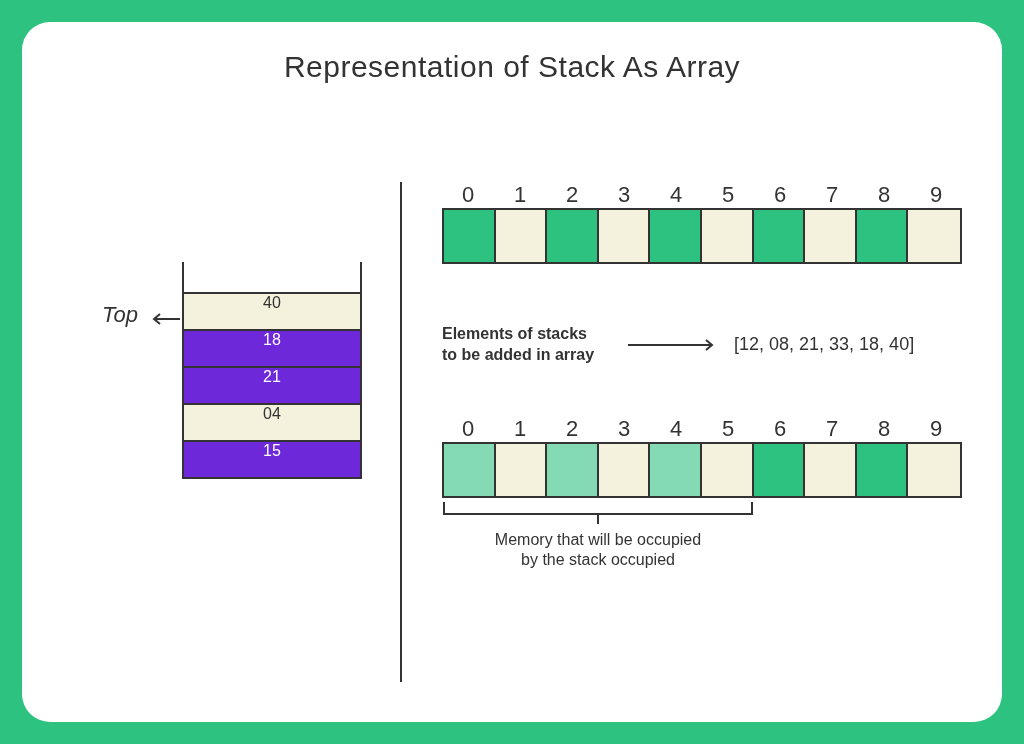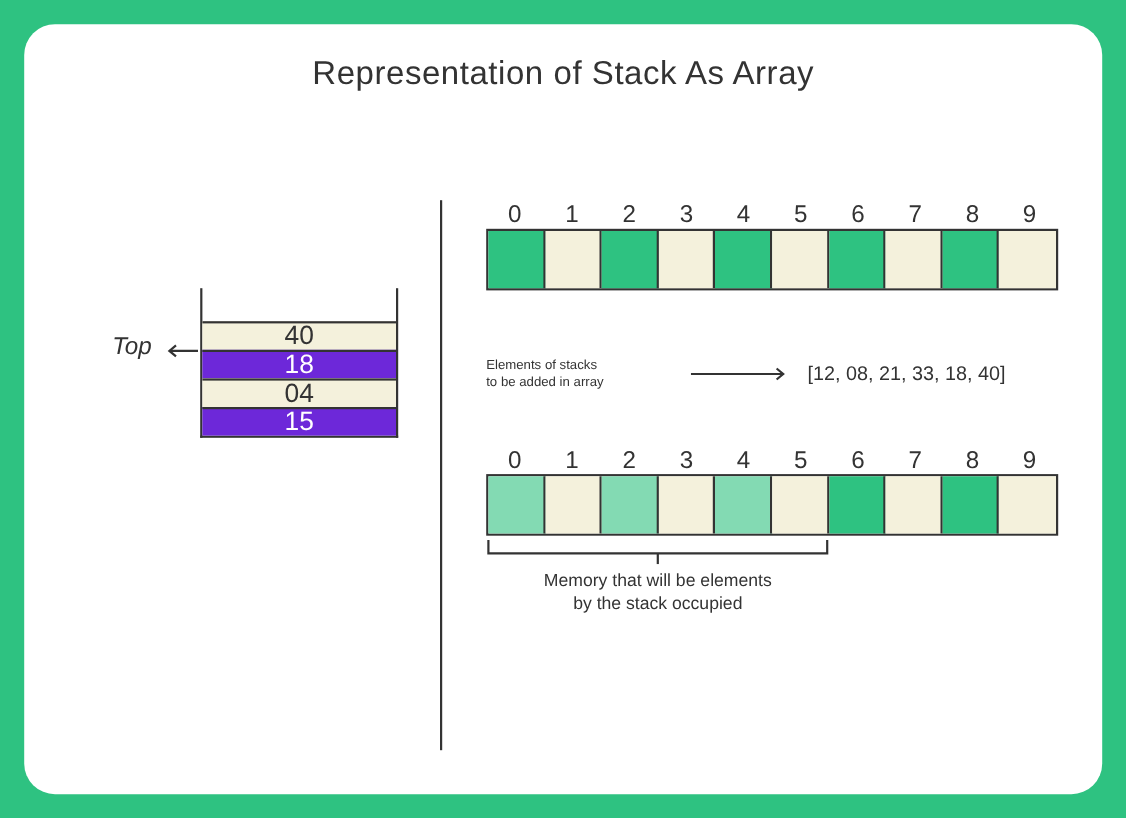--- a/index.html
+++ b/index.html
@@ -45,26 +45,26 @@
     top: 100px;
     width: 180px;
     border-left: 2px solid #333;
     border-right: 2px solid #333;
     border-bottom: 2px solid #333;
   }
   .stack-spacer {
     height: 30px;
   }
   .stack-cell {
-    height: 26px;
+    height: 37px;
     border-top: 2px solid #333;
     display: flex;
-    align-items: center;
+    align-items: flex-start;
     justify-content: center;
-    font-size: 24px;
+    font-size: 16px;
     color: #333;
   }
   .stack-cell.cream { background: #f4f1dc; }
   .stack-cell.green { background: #6d28d9; color: #fff; }
   .top-label {
     position: absolute;
     left: 40px;
     top: 140px;
     font-size: 22px;
     color: #333;
@@ -116,24 +116,25 @@
   .c-cream { background: #f4f1dc; }
   .c-lgreen { background: #83dab3; }
   .middle-row {
     display: flex;
     align-items: center;
     margin-top: 60px;
     margin-bottom: 50px;
     gap: 16px;
   }
   .mid-text {
-    font-size: 12px;
+    font-size: 16px;
     color: #333;
     line-height: 1.3;
     width: 170px;
+    font-weight: bold;
   }
   .elements-list {
     font-size: 18px;
     color: #333;
   }
   .arrow-long {
     flex-shrink: 0;
   }
   .bracket-wrap {
     position: relative;
@@ -164,20 +165,23 @@
         <line x1="30" y1="7" x2="4" y2="7" stroke="#333" stroke-width="2"></line>
         <polyline points="10,2 4,7 10,12" fill="none" stroke="#333" stroke-width="2"></polyline>
       </svg>
       <div class="stack">
         <div class="stack-spacer"></div>
         <div class="stack-cell cream">
             <span>40</span>
           </div>
         <div class="stack-cell green">
             <span>18</span>
+          </div>
+        <div class="stack-cell green">
+            <span>21</span>
           </div>
         <div class="stack-cell cream">
             <span>04</span>
           </div>
         <div class="stack-cell green">
             <span>15</span>
           </div>
       </div>
     </div>
 
@@ -247,21 +251,21 @@
           <div class="cell c-green"></div>
           <div class="cell c-cream"></div>
           <div class="cell c-green"></div>
           <div class="cell c-cream"></div>
         </div>
         <div class="bracket-wrap">
           <svg class="bracket-svg" width="312" height="22">
             <path d="M2 0 L2 12 L310 12 L310 0 M156 12 L156 22" fill="none" stroke="#333" stroke-width="2"></path>
           </svg>
           <div class="bracket-caption">
-            <span>Memory that will be elements</span><br>
+            <span>Memory that will be occupied</span><br>
             <span>by the stack occupied</span>
           </div>
         </div>
       </div>
 
     </div>
   </div>
 </div>
 
 </body></html>

